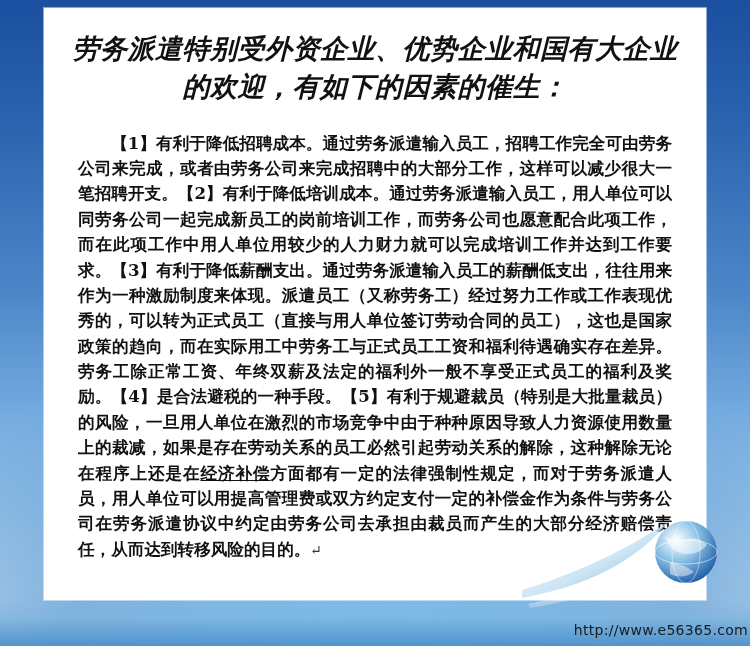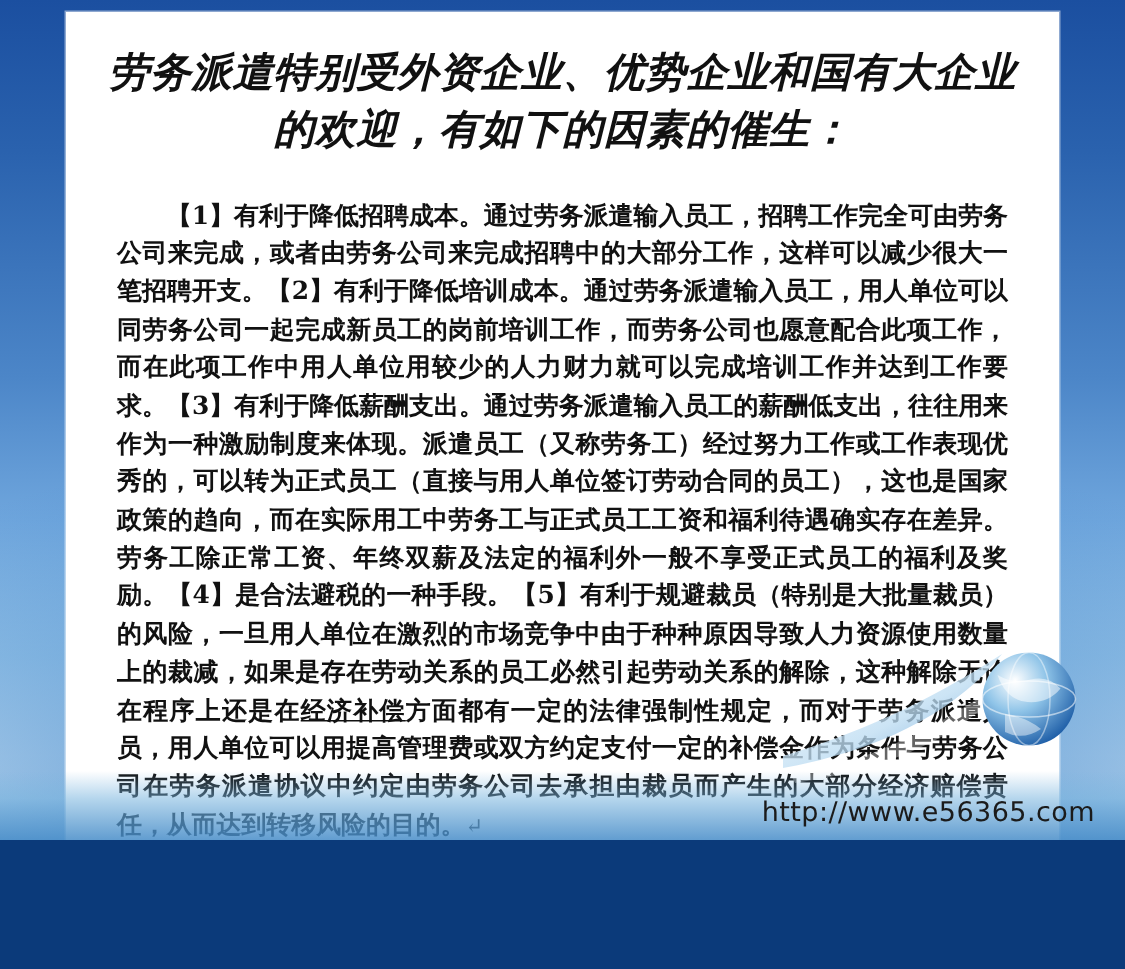--- a/index.html
+++ b/index.html
@@ -10,21 +10,21 @@
     width: 750px;
     height: 646px;
     font-family: "DejaVu Sans", "Liberation Sans", sans-serif;
     background: #0b3a7a;
     overflow: hidden;
   }
 
   .slide {
     position: relative;
     width: 750px;
-    height: 560px;
+    height: 646px;
     box-sizing: border-box;
     background:
       radial-gradient(ellipse 900px 400px at 50% 100%, rgba(120,190,235,0.95) 0%, rgba(60,130,200,0.55) 35%, rgba(20,70,150,0.0) 70%),
       linear-gradient(to bottom, #1b4fa0 0%, #2a62ae 18%, #4c86c8 45%, #6fa6dd 62%, #9dc8ea 78%, #cfe6f6 90%, #e9f4fb 100%);
     overflow: hidden;
   }
 
   
   .panel {
     position: absolute;
@@ -78,24 +78,24 @@
     position: absolute;
     right: 22px;
     bottom: 34px;
     width: 210px;
     height: 96px;
     pointer-events: none;
   }
 
   .watermark {
     position: absolute;
-    right: 20px;
+    right: 2px;
     bottom: 8px;
     font-family: "DejaVu Sans", "Liberation Sans", sans-serif;
-    font-size: 18px;
+    font-size: 14px;
     color: #1b1b1b;
     letter-spacing: 0.3px;
   }
 
   .bottom-band {
     position: absolute;
     left: 0;
     right: 0;
     bottom: 0;
     height: 46px;

